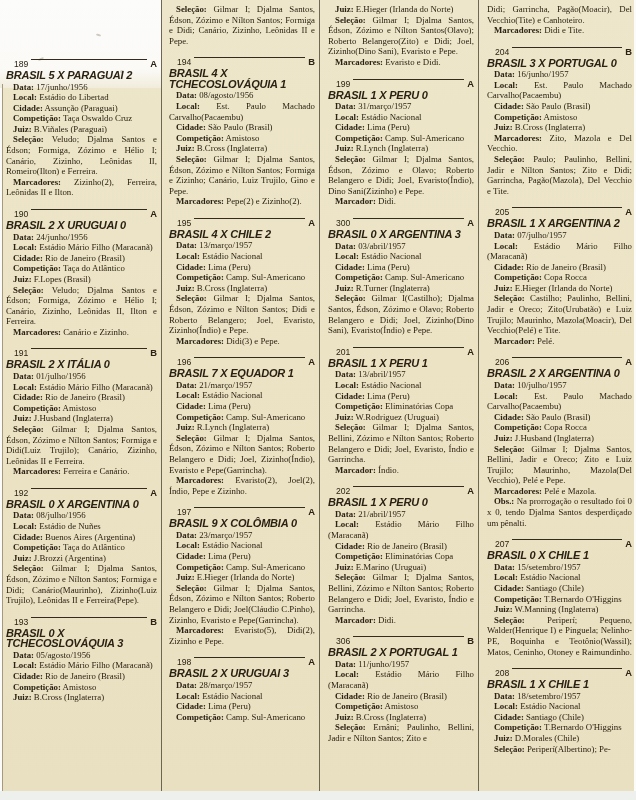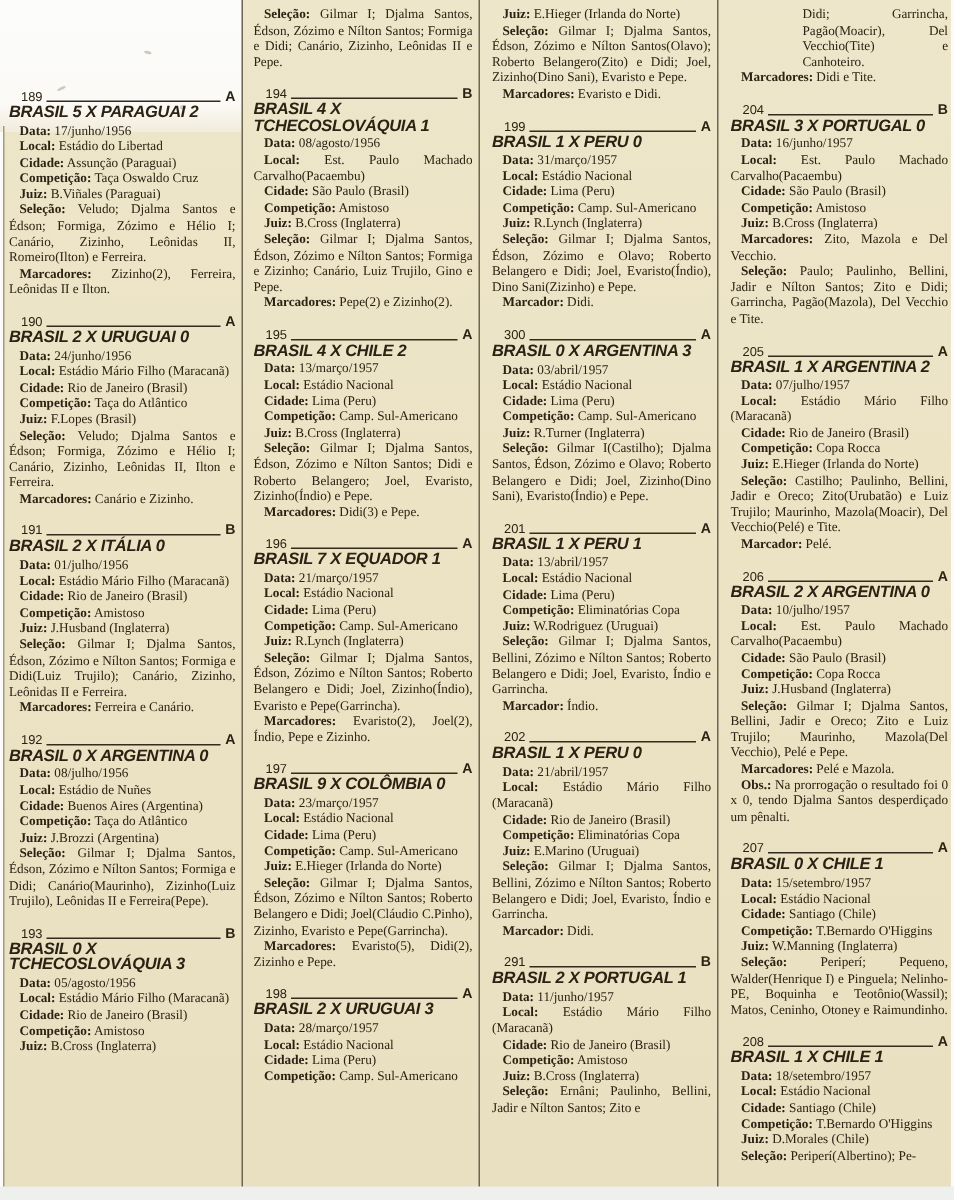--- a/index.html
+++ b/index.html
@@ -23,21 +23,21 @@
   .bottom-strip { position:absolute; left:0; top:791px; width:636px; height:9px; background:#edf0ec; }
 
   .col {
     position:absolute; top:0; height:800px; overflow:hidden;
     color:#2b2213; font-size:8.8px; line-height:10.6px;
   }
   .block { margin-top:11px; }
   .block:first-child { margin-top:0; }
 
   .num-row {
-    display:flex; align-items:flex-end;
+    display:flex; align-items:flex-start;
     font-family:"Liberation Sans", sans-serif;
     font-size:8.6px; line-height:10px;
     padding-left:8px; margin-bottom:1px;
   }
   .num-row .rule { flex:1; border-bottom:1.4px solid #332b1d; margin:0 3px 1px 3px; }
   .num-row .letter { font-weight:bold; font-size:9.4px; }
 
   .title {
     font-family:"Liberation Sans", sans-serif;
     font-weight:bold; font-style:italic;
@@ -272,36 +272,36 @@
         <div class="field"><span class="lbl">Data:</span> 21/abril/1957</div>
         <div class="field"><span class="lbl">Local:</span> Estádio Mário Filho (Maracanã)</div>
         <div class="field"><span class="lbl">Cidade:</span> Rio de Janeiro (Brasil)</div>
         <div class="field"><span class="lbl">Competição:</span> Eliminatórias Copa</div>
         <div class="field"><span class="lbl">Juiz:</span> E.Marino (Uruguai)</div>
         <div class="field"><span class="lbl">Seleção:</span> Gilmar I; Djalma Santos, Bellini, Zózimo e Nílton Santos; Roberto Belangero e Didi; Joel, Evaristo, Índio e Garrincha.</div>
         <div class="field"><span class="lbl">Marcador:</span> Didi.</div>
       </div>
       <div class="block entry">
         <div class="num-row">
-          <span>291</span>
+          <span>306</span>
           <span class="rule"></span>
           <span class="letter">B</span>
         </div>
         <div class="title">BRASIL 2 X PORTUGAL 1</div>
         <div class="field"><span class="lbl">Data:</span> 11/junho/1957</div>
         <div class="field"><span class="lbl">Local:</span> Estádio Mário Filho (Maracanã)</div>
         <div class="field"><span class="lbl">Cidade:</span> Rio de Janeiro (Brasil)</div>
         <div class="field"><span class="lbl">Competição:</span> Amistoso</div>
         <div class="field"><span class="lbl">Juiz:</span> B.Cross (Inglaterra)</div>
         <div class="field"><span class="lbl">Seleção:</span> Ernâni; Paulinho, Bellini, Jadir e Nílton Santos; Zito e</div>
       </div>
     </div>
   <div class="col" id="col4" style="left:487px;width:145px;padding-top:4px;">
       <div class="block cont">
-        <div class="field" style="text-indent: 0px; margin-left: 48px;">Didi; Garrincha, Pagão(Moacir), Del Vecchio(Tite) e Canhoteiro.</div>
+        <div class="field" style="text-indent: 0px;">Didi; Garrincha, Pagão(Moacir), Del Vecchio(Tite) e Canhoteiro.</div>
         <div class="field"><span class="lbl">Marcadores:</span> Didi e Tite.</div>
       </div>
       <div class="block entry">
         <div class="num-row">
           <span>204</span>
           <span class="rule"></span>
           <span class="letter">B</span>
         </div>
         <div class="title">BRASIL 3 X PORTUGAL 0</div>
         <div class="field"><span class="lbl">Data:</span> 16/junho/1957</div>

